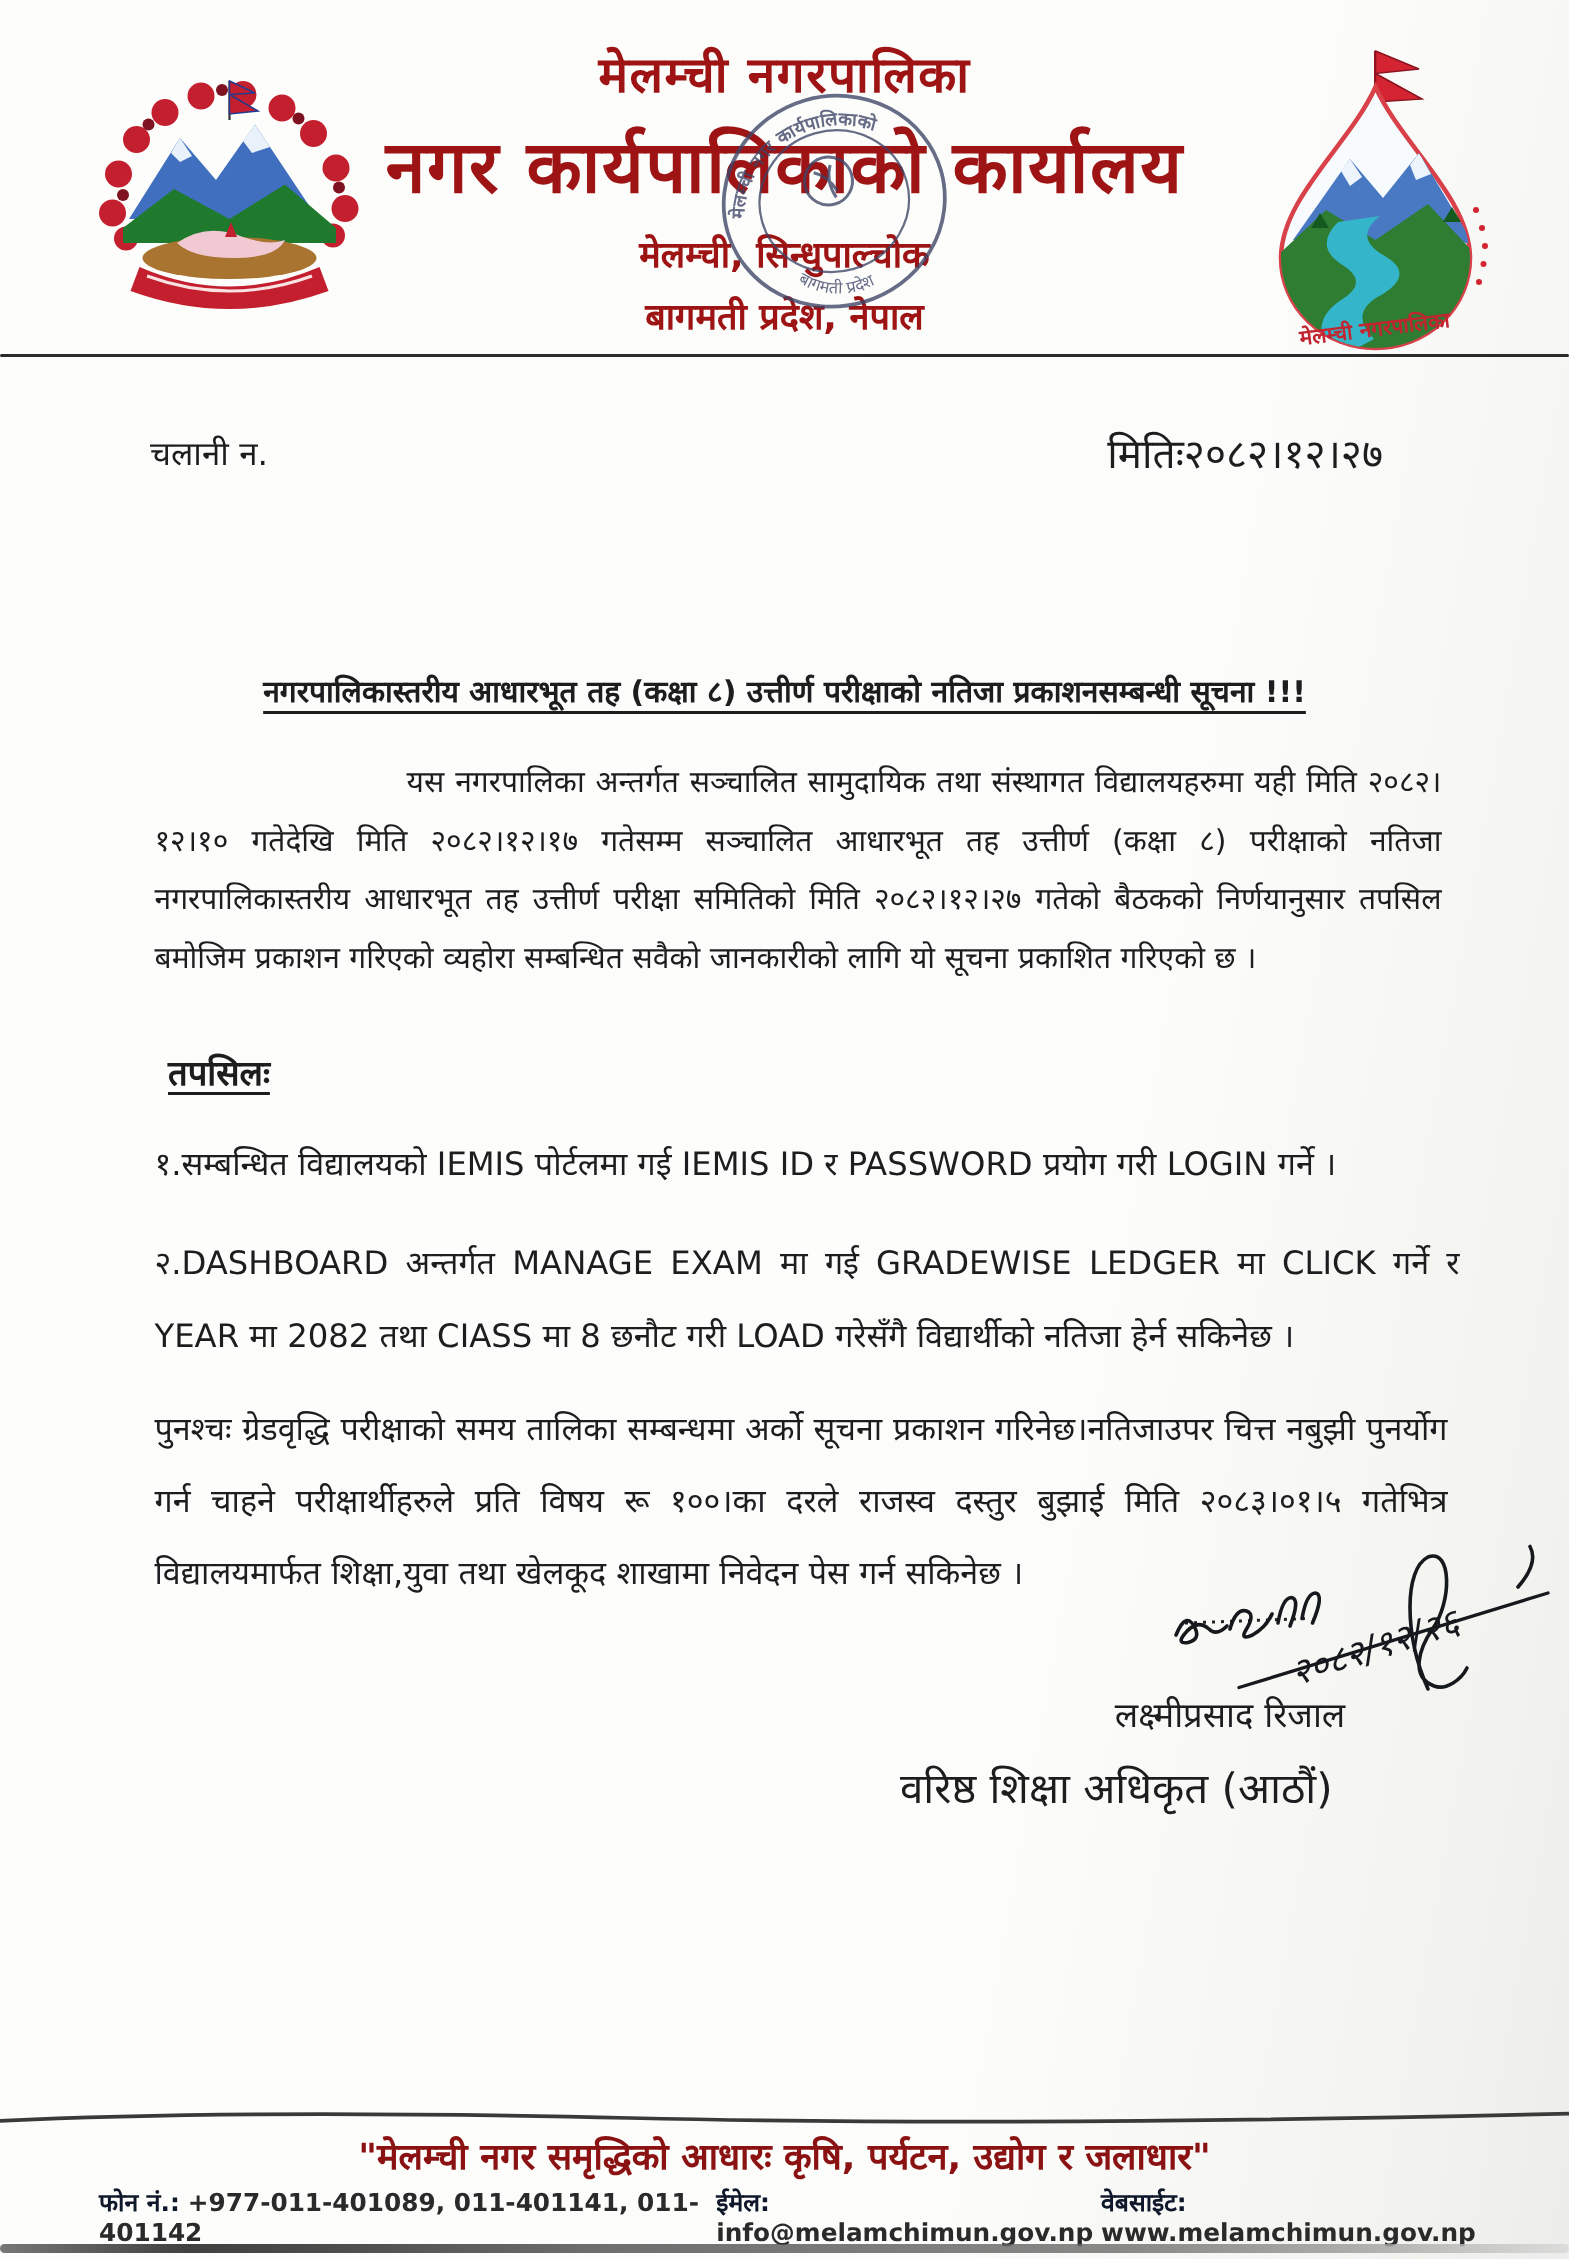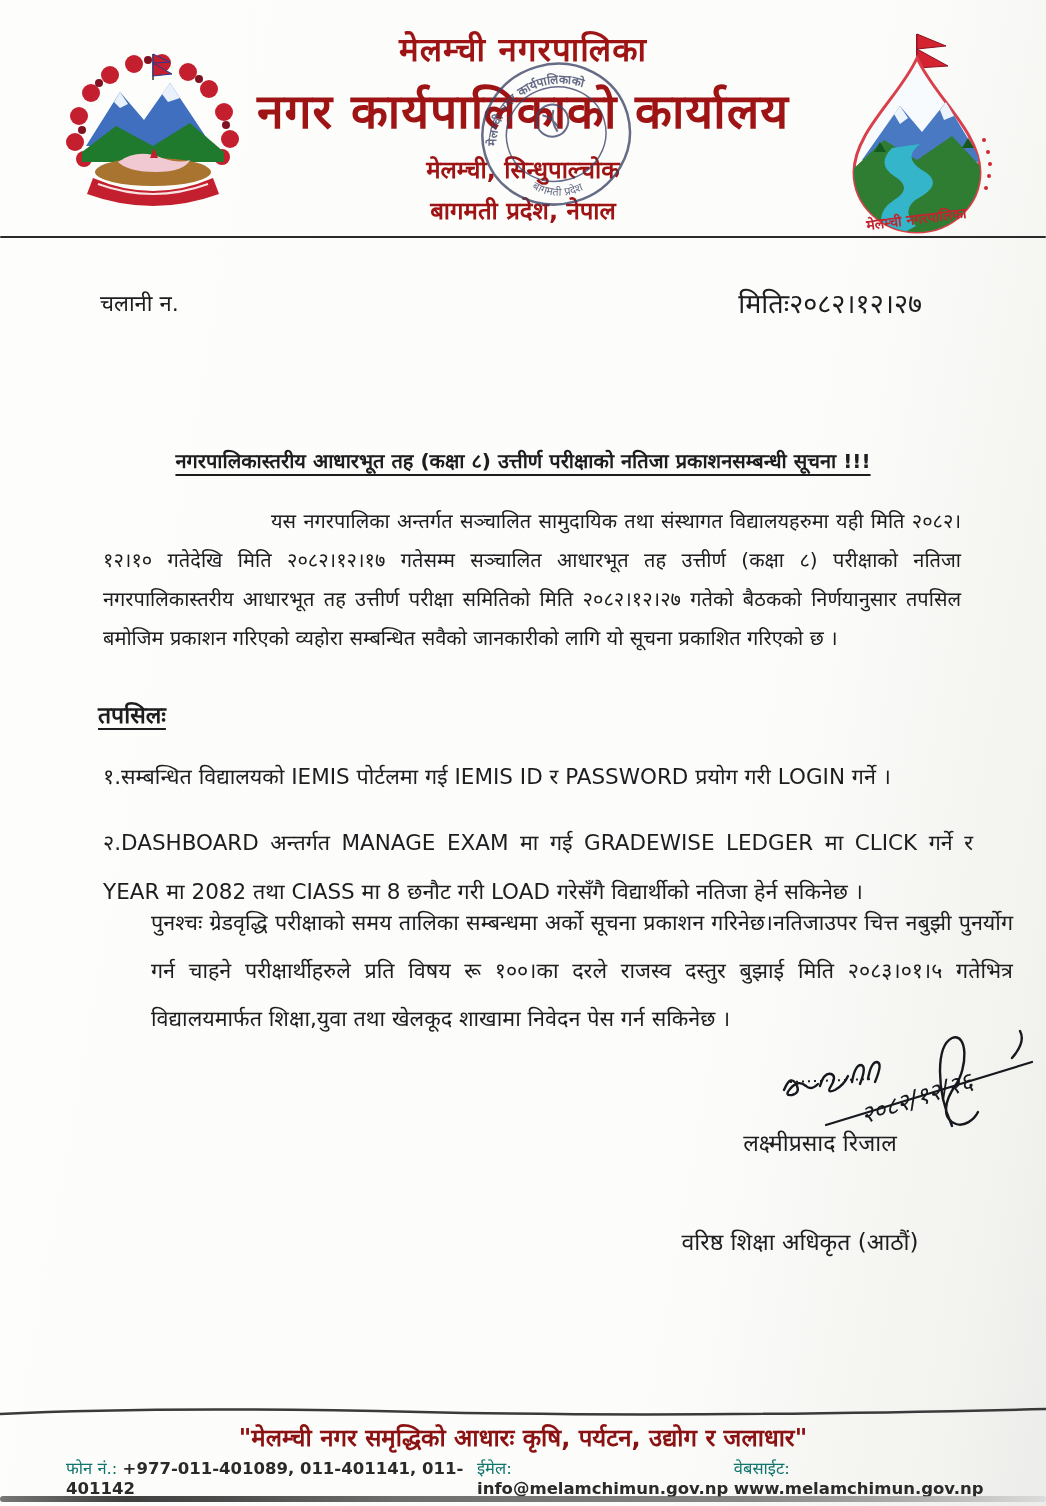--- a/index.html
+++ b/index.html
@@ -18,31 +18,31 @@
   .hdr-l4{font-size:24px;margin-top:8px;}
   .divider{left:0;width:1046px;height:2px;background:#2b2b2b;border-radius:2px;}
   
   .meta-left{left:100px;top:283px;font-size:22px;line-height:42px;}
   .meta-right{left:560px;top:283px;width:432px;text-align:right;font-size:27px;line-height:42px;}
   .meta-right .date-line{padding-right:70px;}
   
   .subject{left:0;top:447px;width:1046px;text-align:center;font-size:20px;font-weight:bold;}
   .subject span{text-decoration:underline;text-underline-offset:6px;}
   .para{left:103px;top:502px;width:858px;font-size:20px;line-height:39px;text-align:justify;text-indent:168px;}
-  .tapasil{left:98px;top:698px;font-size:23px;font-weight:bold;text-decoration:underline;text-underline-offset:5px;text-align:right;}
+  .tapasil{left:112px;top:698px;font-size:23px;font-weight:bold;text-decoration:underline;text-underline-offset:5px;text-align:right;}
   .item1{left:103px;top:757px;width:858px;font-size:21.5px;line-height:40px;}
   .item2{left:103px;top:818px;width:870px;font-size:21.5px;line-height:49px;text-align:justify;}
-  .postscript{left:103px;top:899px;width:862px;font-size:21.5px;line-height:48px;text-align:justify;margin-left:48px;}
+  .postscript{left:103px;top:930px;width:862px;font-size:21.5px;line-height:48px;text-align:justify;}
   
   .sig-name{left:640px;top:1126px;width:360px;text-align:center;font-size:23px;}
-  .sig-desig{left:600px;top:1225px;width:400px;text-align:center;font-size:23px;}
+  .sig-desig{left:600px;top:1172px;width:400px;text-align:left;font-size:28px;}
   
   .tagline{left:0;top:1420px;width:1046px;text-align:center;color:#8b1212;font-weight:bold;font-size:24px;}
   .contacts{left:66px;top:1456px;width:942px;display:flex;justify-content:space-between;font-size:16.5px;}
-  .contacts .lbl{color:#0f766e;font-weight:normal;}
+  .contacts .lbl{color:#0f172a;font-weight:bold;}
   .contacts .val{color:#2a2a2a;font-weight:bold;}
   .bottom-smudge{left:0;top:1496px;width:1046px;height:6px;opacity:.8;
     background:linear-gradient(90deg,#555 0%,#111 12%,#222 22%,#4a4a4a 38%,#5a5a5a 55%,#6d6d6d 72%,#9a9a9a 86%,#d8d8d8 100%);
     border-radius:3px;}
 </style>
 </head>
 <body>
 
 <div class="abs" style="left:0;top:26px;width:1046px;">
   <div class="hdr-title hdr-l1">मेलम्ची नगरपालिका</div>

